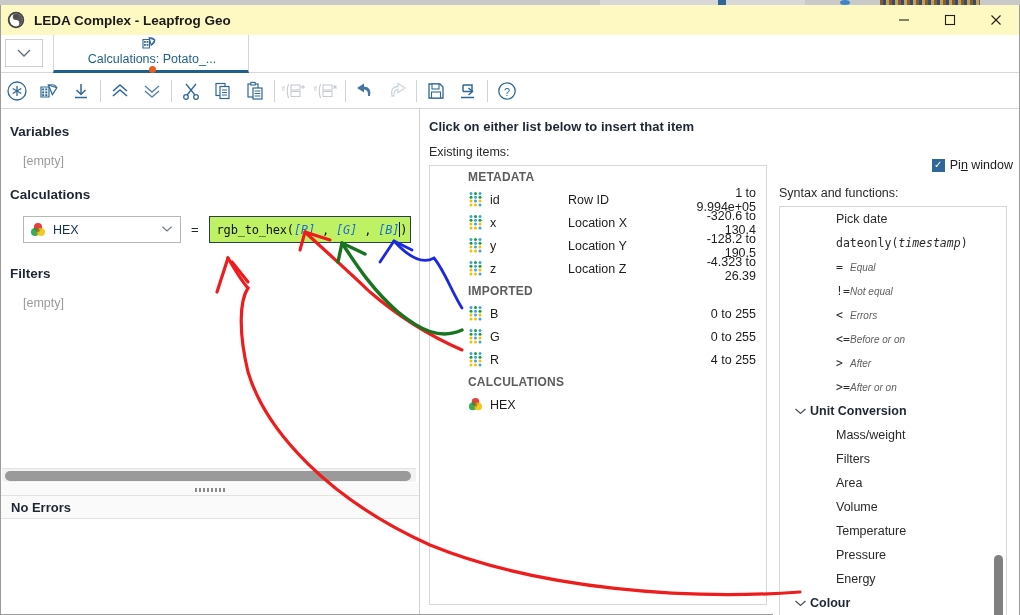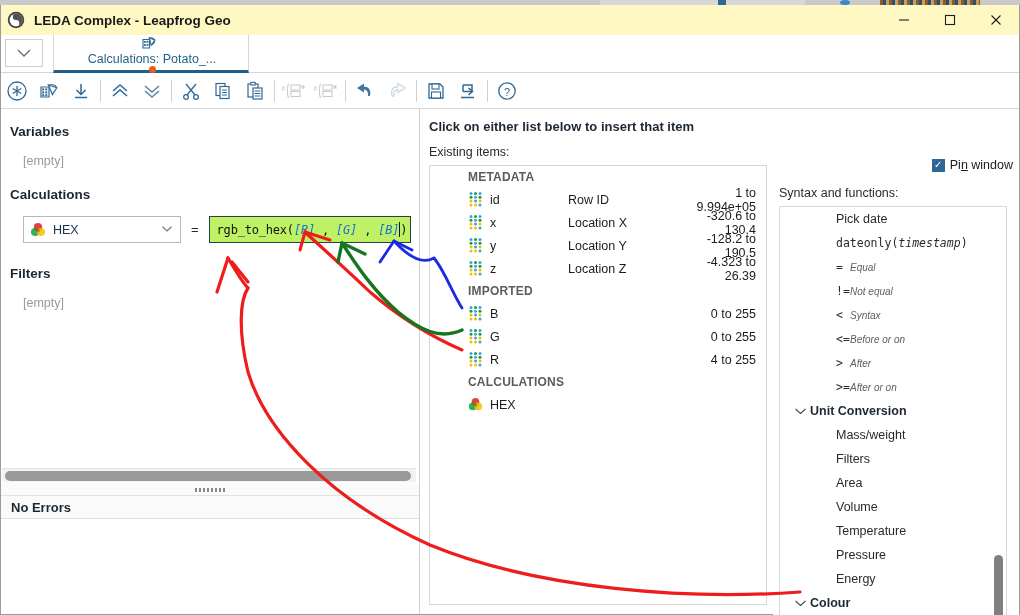--- a/index.html
+++ b/index.html
@@ -590,21 +590,21 @@
           <div class="srow">
             <span class="op">=</span>
             <span class="mean">Equal</span>
           </div>
           <div class="srow">
             <span class="op">!=</span>
             <span class="mean">Not equal</span>
           </div>
           <div class="srow">
             <span class="op">&lt;</span>
-            <span class="mean">Syntax</span>
+            <span class="mean">Errors</span>
           </div>
           <div class="srow">
             <span class="op">&lt;=</span>
             <span class="mean">Before or on</span>
           </div>
           <div class="srow">
             <span class="op">&gt;</span>
             <span class="mean">After</span>
           </div>
           <div class="srow">

